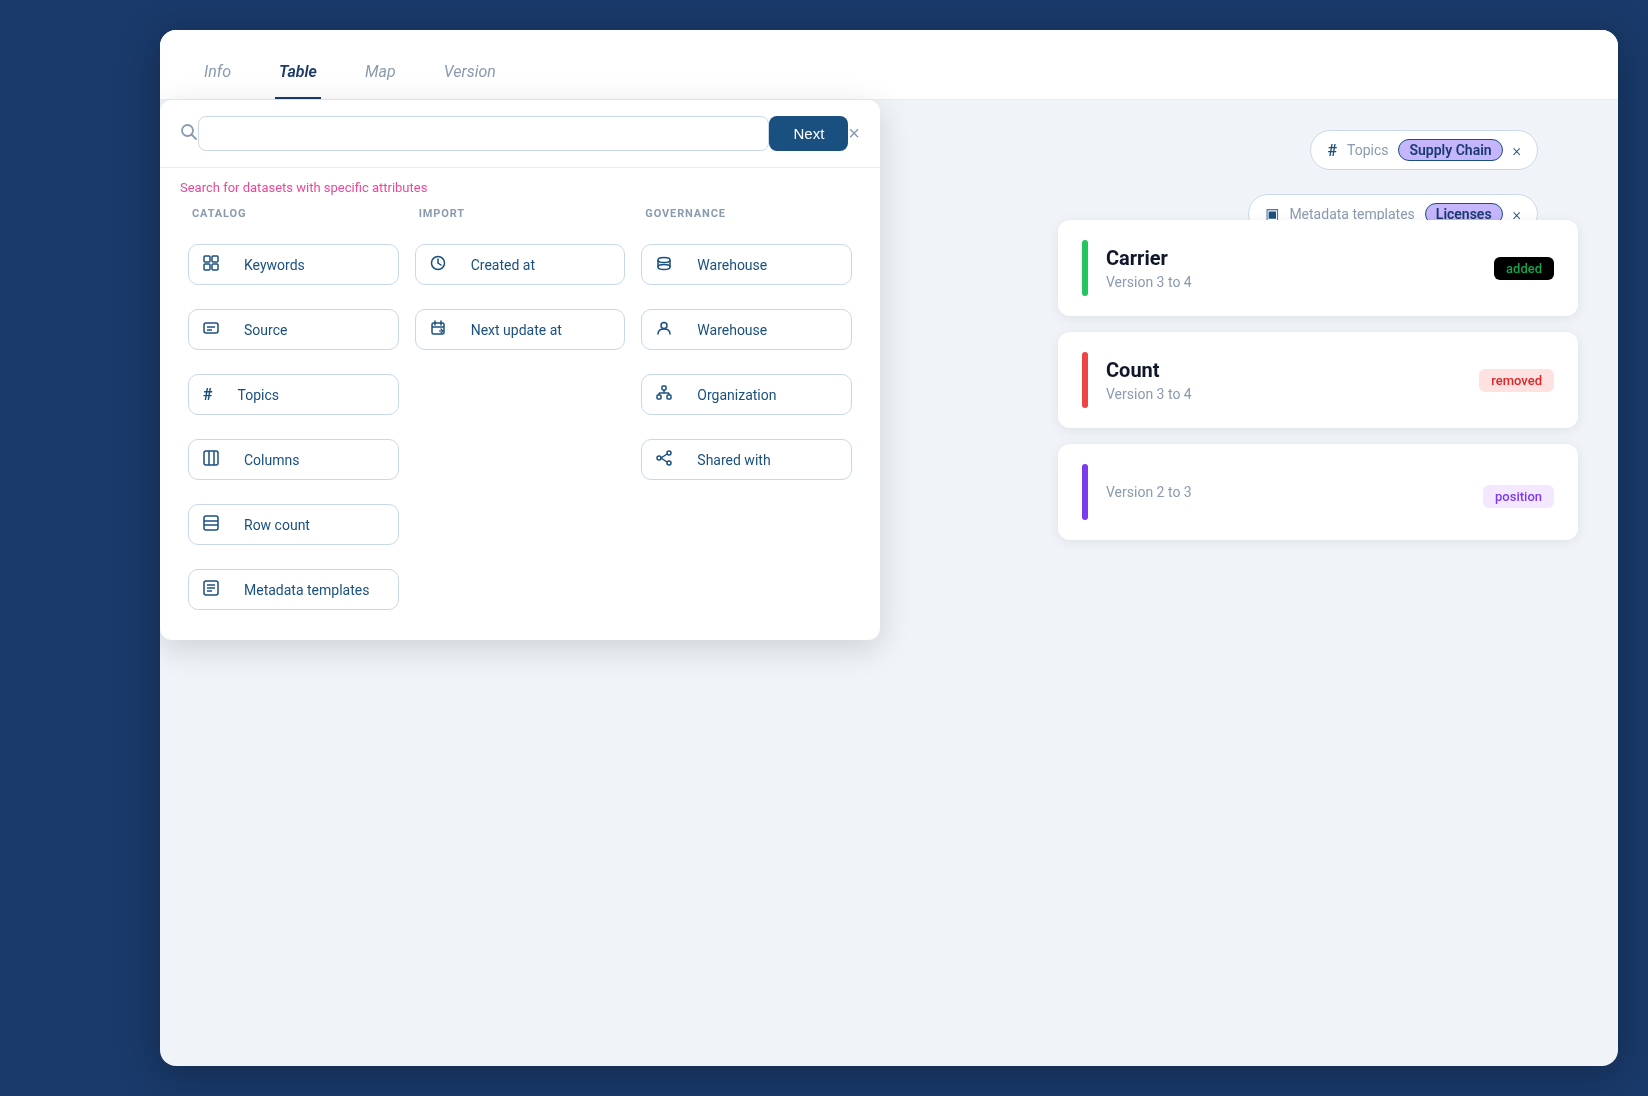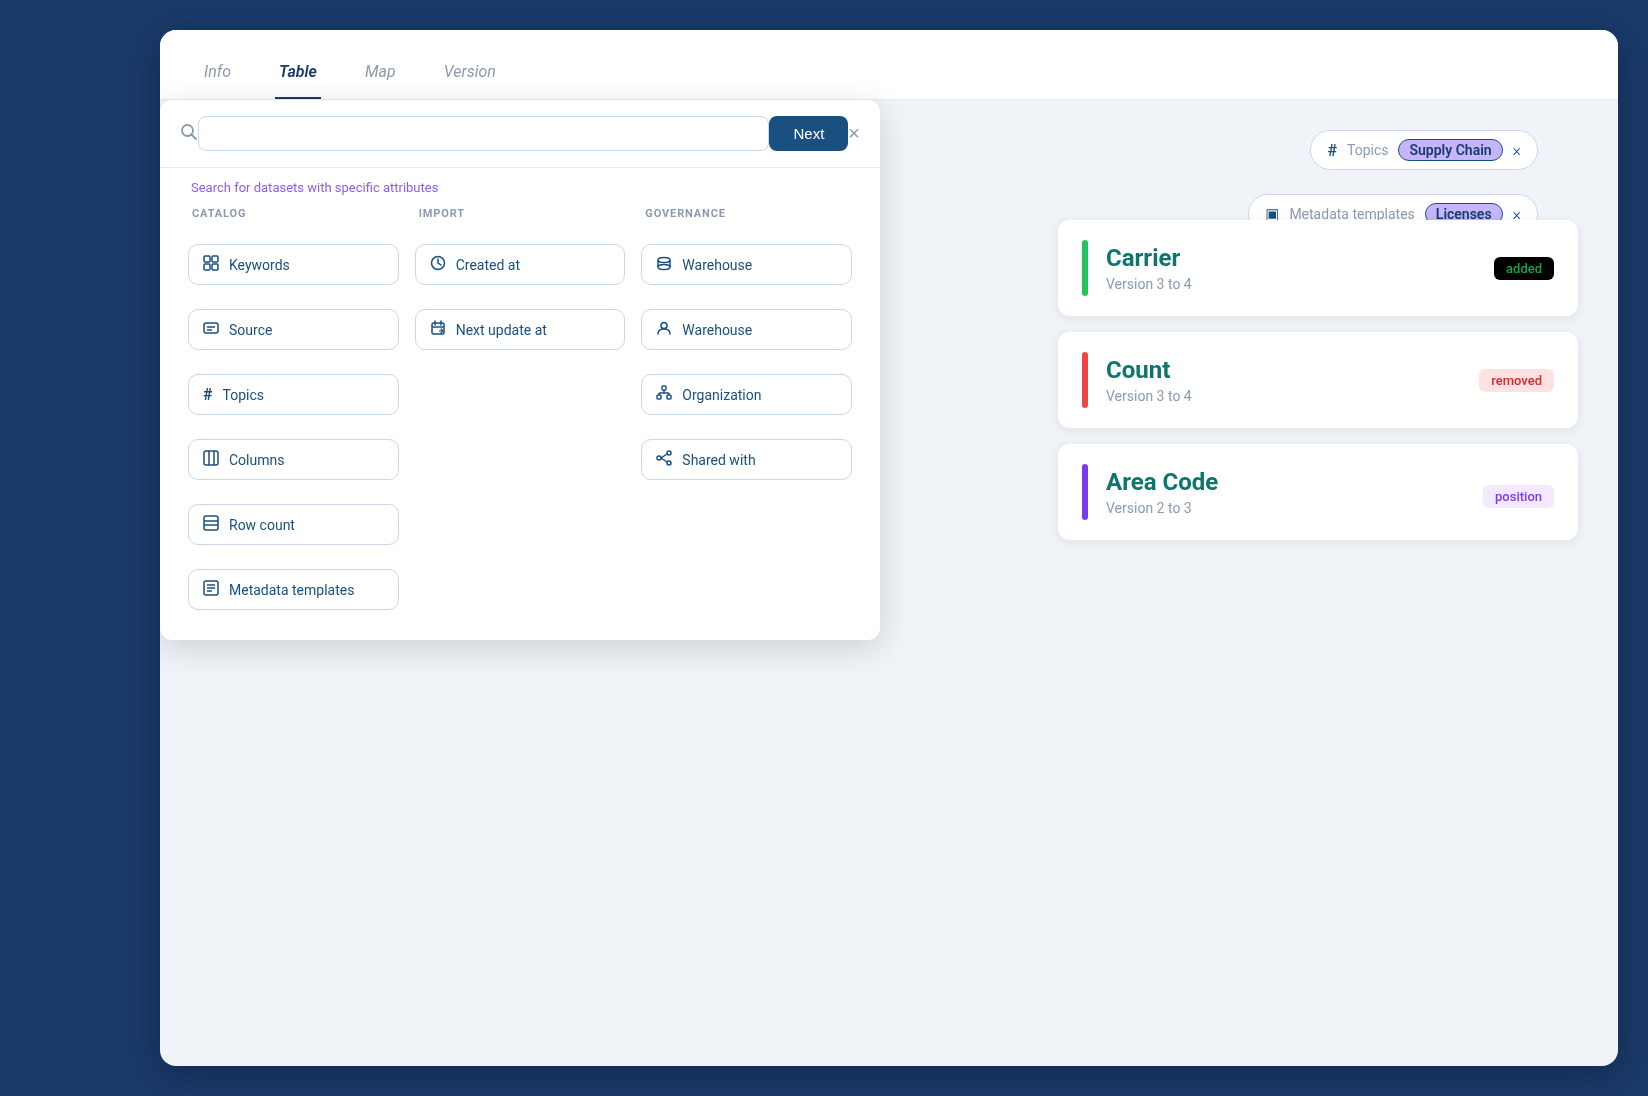--- a/index.html
+++ b/index.html
@@ -163,23 +163,23 @@
 
     .close-btn {
       background: none;
       border: none;
       font-size: 20px;
       color: #8a9bb0;
       cursor: pointer;
     }
 
     .search-hint {
-      padding: 12px 31px;
+      padding: 12px 20px;
       font-size: 13px;
-      color: #8b5cf6;
+      color: #ec4899;
     }
 
     
     .attribute-grid {
       display: grid;
       grid-template-columns: 1fr 1fr 1fr;
       gap: 0;
       padding: 0 20px 20px;
     }
 
@@ -193,21 +193,21 @@
       color: #8a9bb0;
       letter-spacing: 0.08em;
       text-transform: uppercase;
       margin-bottom: 12px;
       padding-left: 4px;
     }
 
     .attr-item {
       display: flex;
       align-items: center;
-      gap: 10px;
+      gap: 25px;
       border: 1.5px solid #c8d8e8;
       border-radius: 10px;
       padding: 10px 14px;
       margin-bottom: 10px;
       cursor: pointer;
       font-size: 14px;
       color: #1a5080;
       background: white;
       transition: border-color 0.15s;
       margin-top: 24px;
@@ -244,23 +244,23 @@
 
     .card-color-bar.green { background: #22c55e; }
     .card-color-bar.red { background: #ef4444; }
     .card-color-bar.purple { background: #7c3aed; }
 
     .card-content {
       flex: 1;
     }
 
     .card-title {
-      font-size: 24px;
+      font-size: 20px;
       font-weight: 700;
-      color: #0f766e;
+      color: #0f172a;
       margin-bottom: 4px;
     }
 
     .card-subtitle {
       font-size: 14px;
       color: #8a9bb0;
     }
 
     .card-badge {
       border-radius: 6px;
@@ -503,21 +503,20 @@
         <div class="card-content">
           <div class="card-title">Count</div>
           <div class="card-subtitle">Version 3 to 4</div>
         </div>
         <span class="card-badge badge-removed">removed</span>
       </div>
 
       <div class="data-card">
         <div class="card-color-bar purple"></div>
         <div class="card-content">
-          <div class="card-title">Area Code</div>
           <div class="card-subtitle">Version 2 to 3</div>
         </div>
         <span class="card-badge badge-position">position</span>
       </div>
 
     </div>
 
   </div>
 </div>
 

